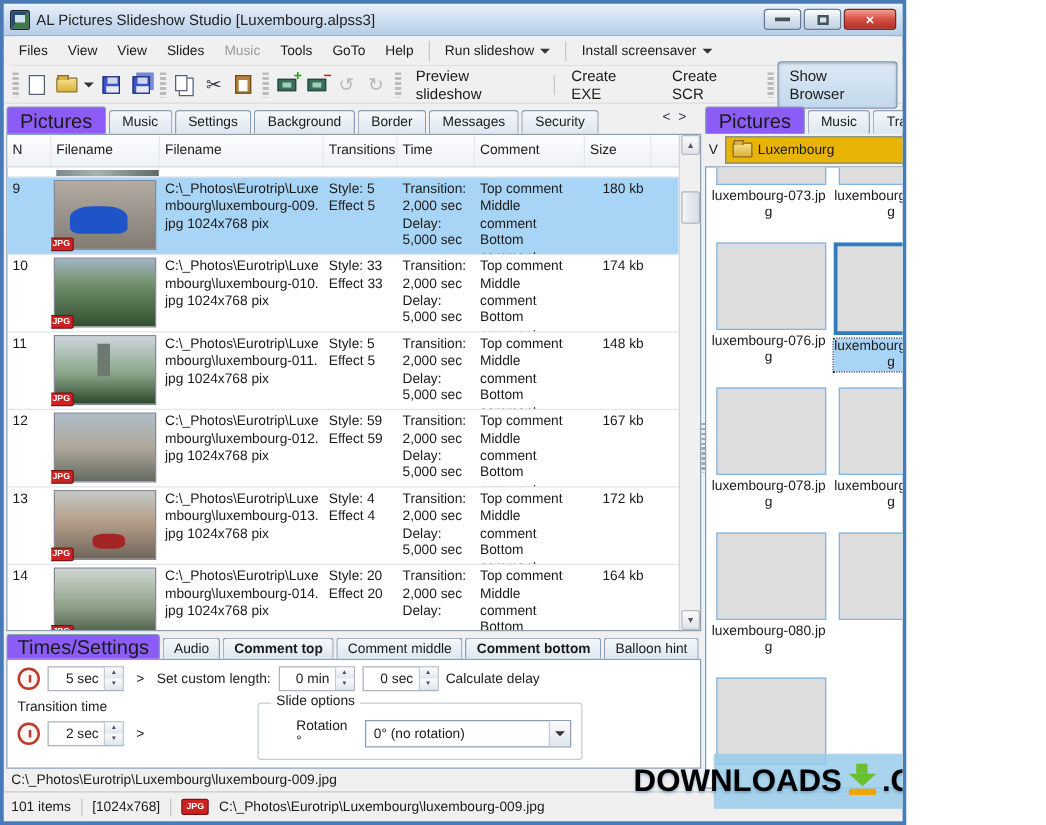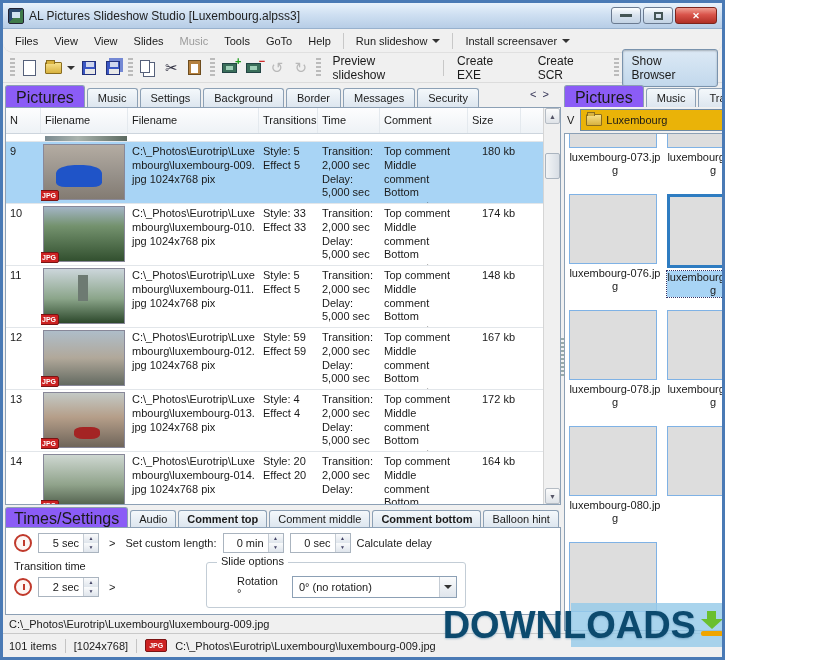--- a/index.html
+++ b/index.html
@@ -125,21 +125,21 @@
   .rp-tabs .tab { flex:1; text-align:center; }
   .rp-combo-row { display:flex; align-items:center; gap:4px; height:26px; flex:0 0 auto; padding:2px 1px; }
   .rp-combo-row .vlab { padding:0 2px; }
   .rp-combo { flex:1; display:flex; align-items:center; border:1px solid #6f8aa5; background:#eab308; height:22px; }
   .rp-combo .fold { width:16px; height:12px; margin:0 4px 0 5px; background:linear-gradient(#f7e08a,#d8b23f); border:1px solid #8a6d1f; border-radius:1px; position:relative; }
   .rp-combo .fold::before { content:""; position:absolute; top:-3px; left:0; width:6px; height:3px; background:#d8b23f; border:1px solid #8a6d1f; border-bottom:none; }
   .rp-combo .cv { flex:1; white-space:nowrap; overflow:hidden; }
   .rp-combo .cbtn { width:18px; height:100%; display:flex; align-items:center; justify-content:center; background:linear-gradient(#fafbfc,#dfe5ec); border-left:1px solid #c5ccd4; }
   .rp-grid-wrap { flex:1; border:1px solid #8ca0b5; background:#fff; position:relative; overflow:hidden; min-height:0; }
   .rp-grid { position:absolute; left:2px; right:18px; top:-58px; display:grid; grid-template-columns:1fr 1fr; column-gap:6px; row-gap:4px; padding:2px 2px; }
-  .cell { display:flex; flex-direction:column; align-items:flex-start; height:112px; }
+  .cell { display:flex; flex-direction:column; align-items:flex-end; height:112px; }
   .cell .pthumb { width:88px; height:70px; border:1px solid #7fb2e5; background:#ddd; position:relative; }
   .cell.sel .pthumb { border:3px solid #2e7cc1; width:92px; height:74px; }
   .cell .plabel { margin-top:3px; width:92px; text-align:center; line-height:1.2; word-break:break-all; }
   .cell.sel .plabel { background:#a8d4f5; outline:1px dotted #336; }
   .p73 { background:linear-gradient(90deg,#8e9aa4,#b3a98e 40%,#7d8a94); }
   .p74 { background:linear-gradient(90deg,#9a9186,#6e665c 50%,#8d9aa2); }
   .p75 { background:linear-gradient(135deg,#dcb26c 0%,#c5803f 55%,#8a5a2e 100%); }
   .p76 { background:linear-gradient(135deg,#cfa763 0%,#b5743a 50%,#6e4423 100%); }
   .p77 { background:linear-gradient(180deg,#5f594f 0%,#b9bdc1 35%,#90979a 100%); }
   .p78 { background:radial-gradient(circle at 45% 40%, #d23a1e 0%, #b02a14 45%, #d98540 80%, #e8cba0 100%); }
@@ -148,21 +148,21 @@
   .p81 { background:linear-gradient(180deg,#c9c2b4 0%,#a5ccdd 45%,#7fb4d0 100%); }
   .p82 { background:linear-gradient(180deg,#c2bbae 0%,#9cc5d8 50%,#86b8d2 100%); }
 
   
   .statusbar { height:24px; background:#f0f0f0; border-top:1px solid #c9c9c9; display:flex; align-items:center; padding:0 6px; flex:0 0 auto; gap:8px; }
   .sb-sep { width:1px; height:14px; background:#c4c4c4; }
   .sb-jpg { position:static; display:inline-block; background:#cc2222; color:#fff; font-size:7px; font-weight:bold; padding:2px 3px; border:1px solid #7a1414; border-radius:2px; line-height:1; }
 
   
   .watermark { position:absolute; right:0; bottom:10px; left:568px; height:44px; background:rgba(150,202,233,0.82); display:flex; align-items:center; justify-content:center; gap:4px; z-index:50; }
-  .wm-text { color:#0c4a6e; font-size:38px; font-weight:bold; letter-spacing:0px; text-shadow:0 1px 2px rgba(80,130,170,.5); }
+  .wm-text { color:#000000; font-size:25px; font-weight:bold; letter-spacing:0px; text-shadow:0 1px 2px rgba(80,130,170,.5); }
   .wm-icon { width:24px; height:28px; display:flex; flex-direction:column; align-items:center; margin:0 1px; }
   .wm-icon .stem { width:9px; height:8px; background:#6abf2e; }
   .wm-icon .head { width:0; height:0; border-left:11px solid transparent; border-right:11px solid transparent; border-top:10px solid #6abf2e; }
   .wm-icon .base { width:22px; height:5px; background:#f0a500; border-radius:2px; margin-top:2px; }
 </style>
 </head>
 <body>
 
 <div class="window">
 

